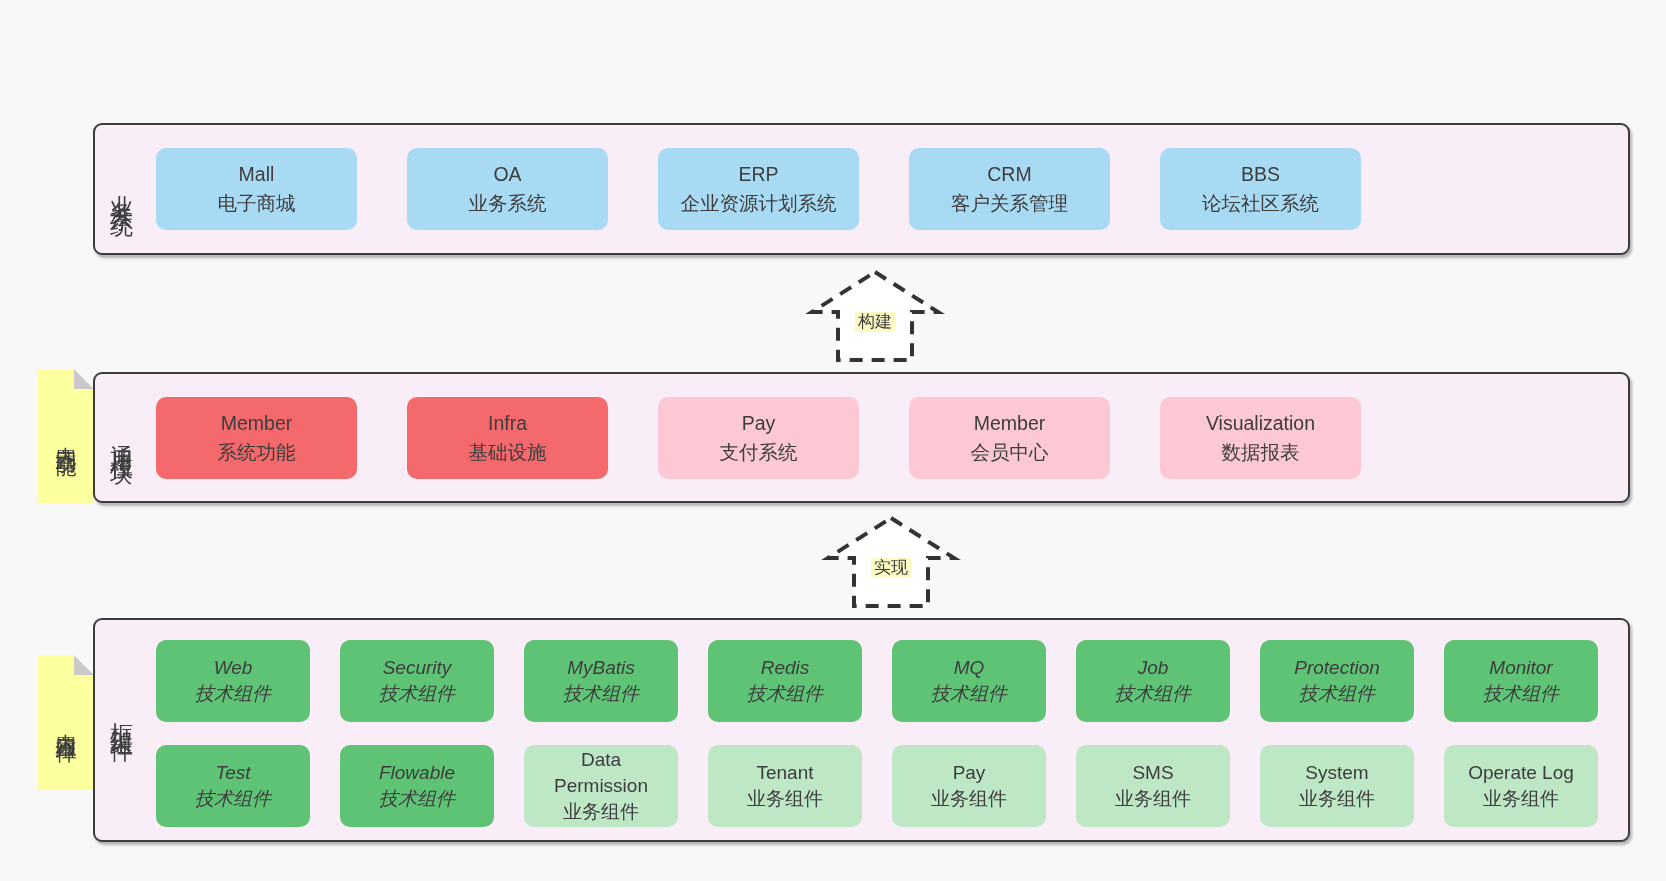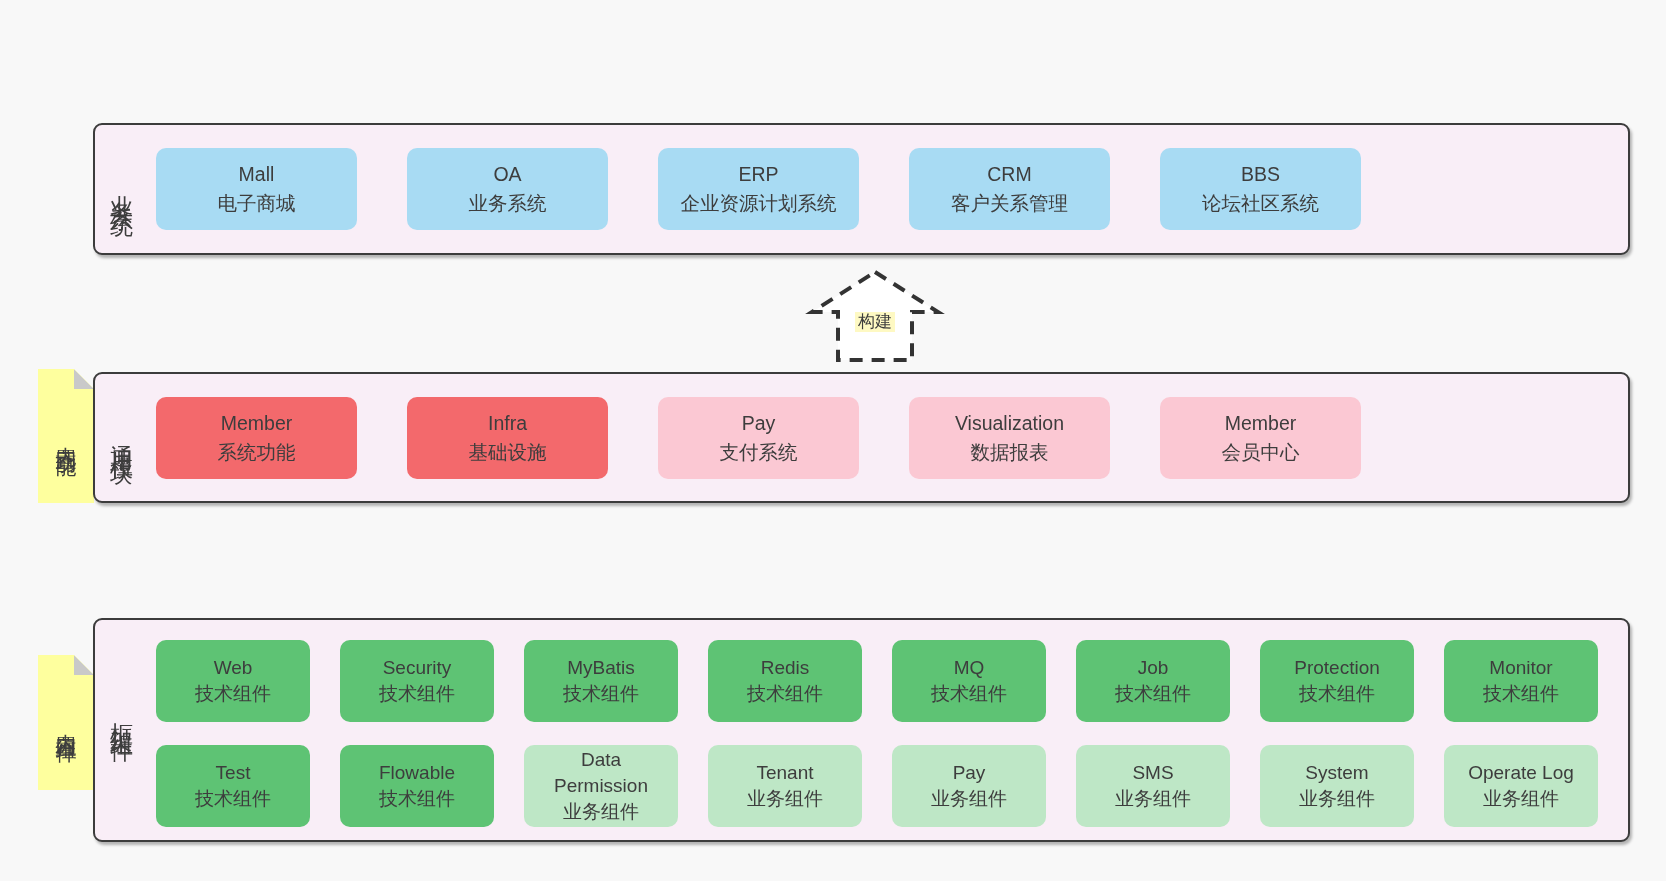--- a/index.html
+++ b/index.html
@@ -17,21 +17,21 @@
   .side-label{position:absolute;left:12px;top:0;height:100%;display:flex;align-items:center;justify-content:center;
     writing-mode:vertical-rl;text-orientation:upright;font-size:23px;letter-spacing:6px;color:var(--text);}
   .panel-3 .side-label{padding-bottom:28px;}
 
   .boxes{position:absolute;left:61px;top:0;height:100%;display:flex;align-items:center;gap:50px;}
   .box{width:201px;height:82px;border-radius:10px;display:flex;flex-direction:column;justify-content:center;
     align-items:center;text-align:center;font-size:19.5px;line-height:29px;color:var(--text);}
   .c-blue{background:var(--box_blue);}
   .c-red{background:var(--box_red);}
   .c-pink{background:var(--box_pink);}
-  .c-green{background:var(--box_green);}
+  .c-green{background:var(--box_green);font-style:italic;}
   .c-lightgreen{background:var(--box_green_light);}
 
   .rows{position:absolute;left:61px;top:20px;display:flex;flex-direction:column;gap:23px;}
   .box-row{display:flex;gap:30px;}
   .panel-3 .box{width:154px;font-size:19px;line-height:26px;padding:0 10px;}
 
   .sticky{position:absolute;background:var(--sticky_yellow);z-index:1;
     clip-path:polygon(0 0, calc(100% - 20px) 0, 100% 20px, 100% 100%, 0 100%);}
   .sticky-fold{position:absolute;top:0;right:0;width:20px;height:20px;background:var(--sticky_fold);
     clip-path:polygon(0 0, 100% 100%, 0 100%);}
@@ -101,30 +101,36 @@
       </div>
       <div class="box c-red">
         <div>Infra</div>
         <div>基础设施</div>
       </div>
       <div class="box c-pink">
         <div>Pay</div>
         <div>支付系统</div>
       </div>
       <div class="box c-pink">
+        <div>Member</div>
+        <div>会员中心</div>
+      </div>
+      <div class="box c-pink">
         <div>Visualization</div>
         <div>数据报表</div>
       </div>
-      <div class="box c-pink">
-        <div>Member</div>
-        <div>会员中心</div>
-      </div>
     </div>
   </section>
 
+  <div class="arrow" style="left:821px;top:512px">
+    <svg width="140" height="96" viewBox="0 0 140 96">
+      <polygon points="70,6 133,46 107,46 107,94 33,94 33,46 7,46"></polygon>
+    </svg>
+    <div class="arrow-label">实现</div>
+  </div>
 
   <section class="panel panel-3" style="left:93px;top:618px;width:1537px;height:224px">
     <div class="side-label">框架组件</div>
     <div class="rows">
       <div class="box-row">
         <div class="box c-green">
           <div>Web</div>
           <div>技术组件</div>
         </div>
         <div class="box c-green">

